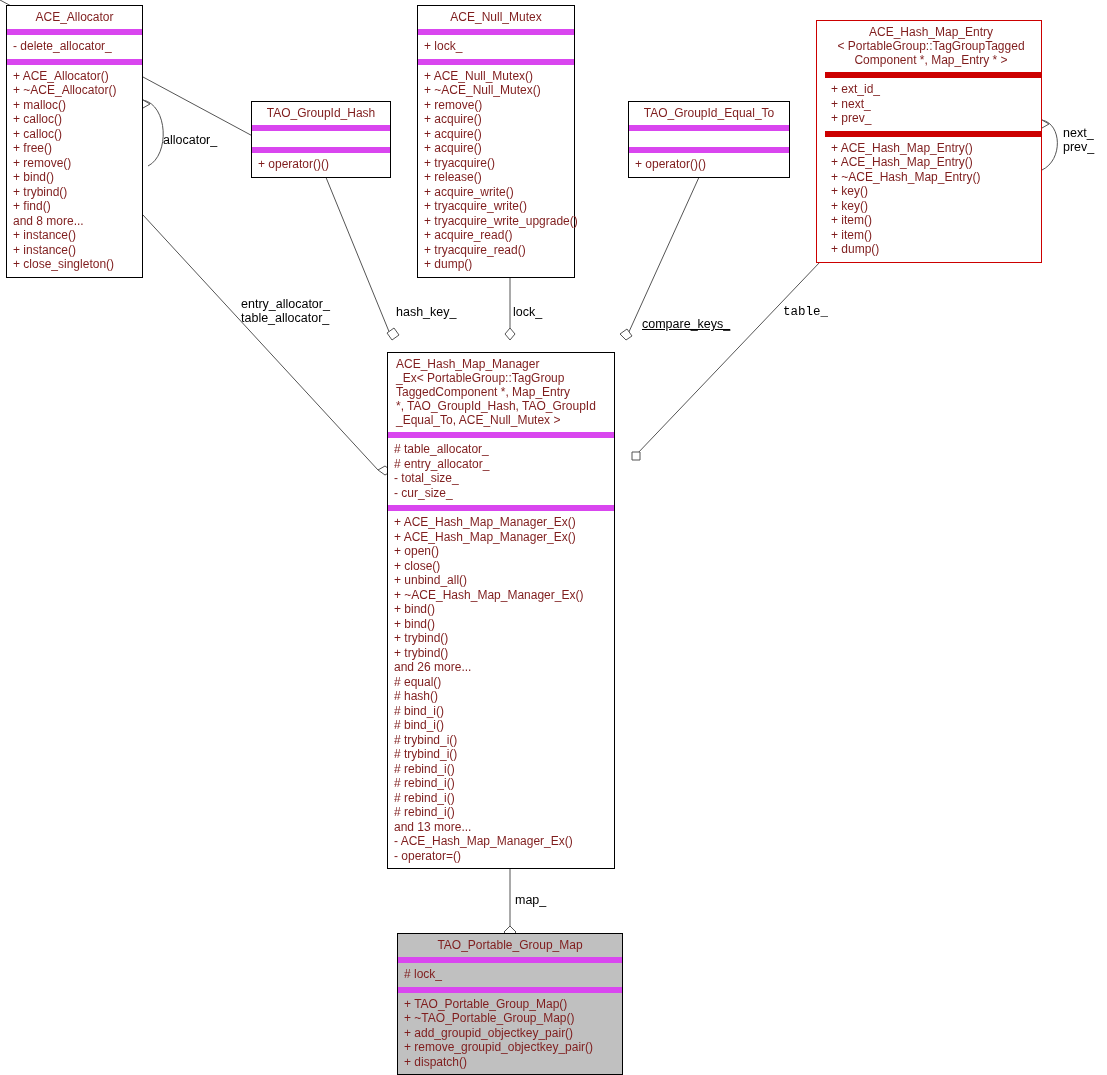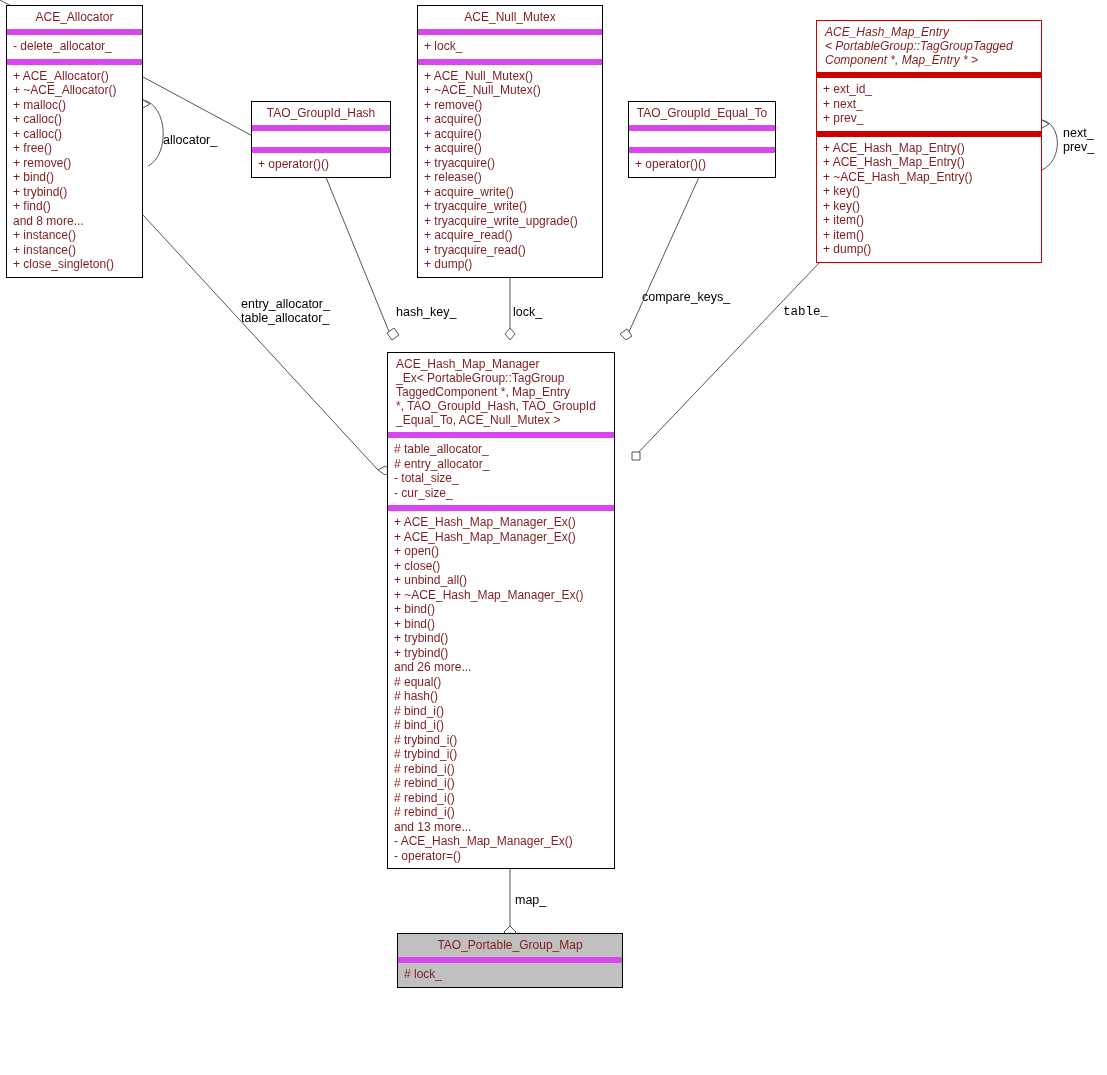--- a/index.html
+++ b/index.html
@@ -37,21 +37,21 @@
     text-align: center;
     padding: 4px 4px 5px 4px;
     line-height: 14px;
     white-space: pre-line;
   }
   .node .sect {
     border-top: 6px solid #d946ef;
     padding: 4px 6px 5px 6px;
     line-height: 14.5px;
   }
-  .node.red .sect { border-top-color: #cc0000; }
+  .node.red .sect { border-top-color: #cc0000; margin-left: 8px; }
   .node .sect .row {
     white-space: pre;
   }
   .node .sect.empty {
     height: 16px;
     padding: 0;
   }
   .edge-label {
     position: absolute;
     font-size: 12.5px;
@@ -118,21 +118,21 @@
   </div>
 
   <div class="node" style="left:251px; top:101px; width:140px;">
     <div class="title">TAO_GroupId_Hash</div>
     <div class="sect empty"></div>
     <div class="sect">
       <div class="row">+ operator()()</div>
     </div>
   </div>
 
-  <div class="node" style="left:417px; top:5px; width:186px;">
+  <div class="node" style="left:417px; top:5px; width:158px;">
     <div class="title">ACE_Null_Mutex</div>
     <div class="sect">
       <div class="row">+ lock_</div>
     </div>
     <div class="sect">
       <div class="row">+ ACE_Null_Mutex()</div>
       <div class="row">+ ~ACE_Null_Mutex()</div>
       <div class="row">+ remove()</div>
       <div class="row">+ acquire()</div>
       <div class="row">+ acquire()</div>
@@ -141,30 +141,30 @@
       <div class="row">+ release()</div>
       <div class="row">+ acquire_write()</div>
       <div class="row">+ tryacquire_write()</div>
       <div class="row">+ tryacquire_write_upgrade()</div>
       <div class="row">+ acquire_read()</div>
       <div class="row">+ tryacquire_read()</div>
       <div class="row">+ dump()</div>
     </div>
   </div>
 
-  <div class="node" style="left:628px; top:101px; width:148px;">
+  <div class="node" style="left:628px; top:101px; width:162px;">
     <div class="title">TAO_GroupId_Equal_To</div>
     <div class="sect empty"></div>
     <div class="sect">
       <div class="row">+ operator()()</div>
     </div>
   </div>
 
   <div class="node red" style="left:816px; top:20px; width:226px;">
-    <div class="title" style="text-align:left; padding-left:8px;font-style:italic;">ACE_Hash_Map_Entry
+    <div class="title" style="text-align:center; padding-left:8px;">ACE_Hash_Map_Entry
 &lt; PortableGroup::TagGroupTagged
 Component *, Map_Entry * &gt;</div>
     <div class="sect">
       <div class="row">+ ext_id_</div>
       <div class="row">+ next_</div>
       <div class="row">+ prev_</div>
     </div>
     <div class="sect">
       <div class="row">+ ACE_Hash_Map_Entry()</div>
       <div class="row">+ ACE_Hash_Map_Entry()</div>
@@ -215,26 +215,33 @@
       <div class="row">- ACE_Hash_Map_Manager_Ex()</div>
       <div class="row">- operator=()</div>
     </div>
   </div>
 
   <div class="node filled" style="left:397px; top:933px; width:226px;">
     <div class="title">TAO_Portable_Group_Map</div>
     <div class="sect">
       <div class="row"># lock_</div>
     </div>
+    <div class="sect">
+      <div class="row">+ TAO_Portable_Group_Map()</div>
+      <div class="row">+ ~TAO_Portable_Group_Map()</div>
+      <div class="row">+ add_groupid_objectkey_pair()</div>
+      <div class="row">+ remove_groupid_objectkey_pair()</div>
+      <div class="row">+ dispatch()</div>
+    </div>
   </div>
 
   <div class="edge-label" style="left:163px; top:133px;">allocator_</div>
   <div class="edge-label" style="left:241px; top:297px;">entry_allocator_
 table_allocator_</div>
   <div class="edge-label" style="left:396px; top:305px;">hash_key_</div>
   <div class="edge-label" style="left:513px; top:305px;">lock_</div>
-  <div class="edge-label" style="left:642px; top:290px;">compare_keys_</div>
+  <div class="edge-label" style="left:642px; top:317px;text-decoration:underline;">compare_keys_</div>
   <div class="edge-label" style="left:783px; top:305px;font-family:Liberation Mono, monospace;">table_</div>
   <div class="edge-label" style="left:1063px; top:126px;">next_
 prev_</div>
   <div class="edge-label" style="left:515px; top:893px;">map_</div>
 
 </div>
 
 </body></html>

